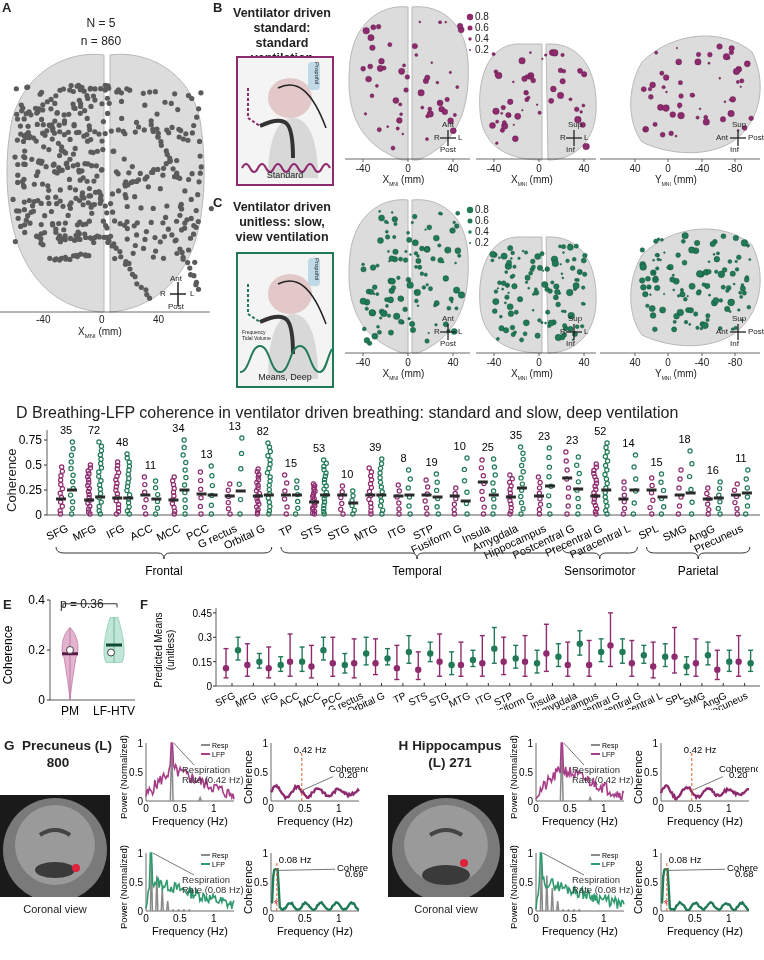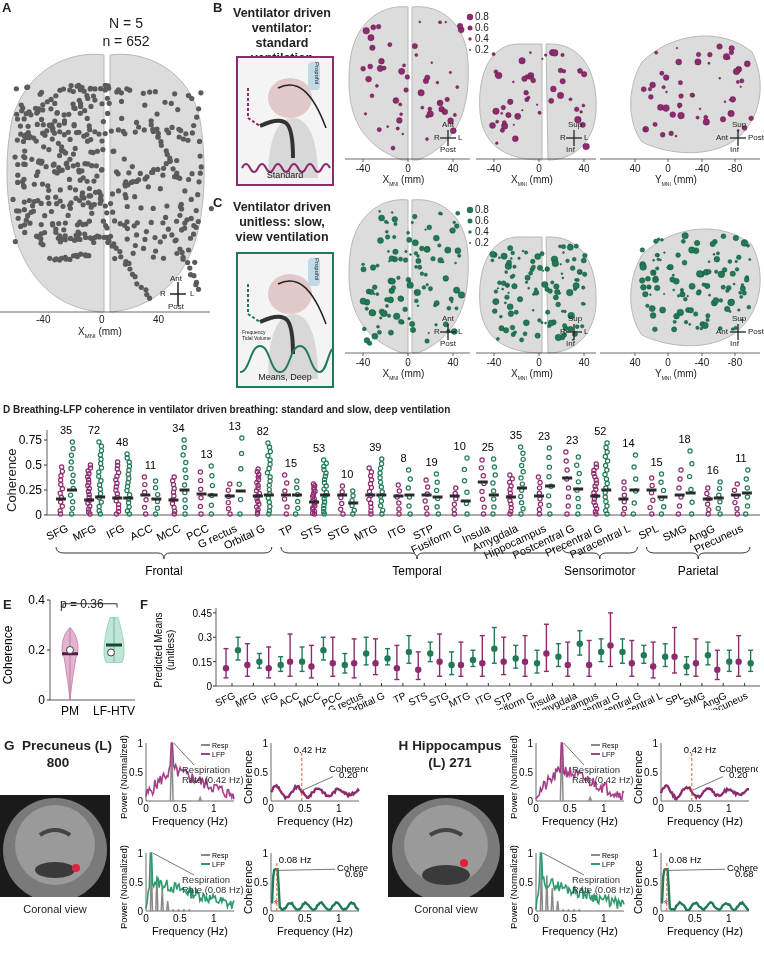--- a/index.html
+++ b/index.html
@@ -7,23 +7,23 @@
   .abs{position:absolute;}
   .plabel{position:absolute;font-weight:bold;font-size:13px;}
   .title-b{position:absolute;font-weight:bold;font-size:12.5px;text-align:center;line-height:15px;}
   svg text{font-family:"Liberation Sans",sans-serif;}
   .brain-top{fill:#dcdcdc;stroke:#b8b8b8;stroke-width:1;}
 </style>
 </head>
 <body>
 
 <div class="plabel" style="left:2px;top:0px;">A</div>
-<div class="abs" style="left:96px;top:14px;font-size:14px;text-align:center;width:60px;line-height:18px;">
+<div class="abs" style="left:71px;top:14px;font-size:12px;text-align:center;width:60px;line-height:18px;">
   <div>N = 5</div>
-  <div>n = 652</div>
+  <div>n = 860</div>
 </div>
 <svg class="abs" style="left:0;top:50px;" width="215" height="280">
   <path class="brain-top" d="M104,5 C70,0 25,20 12,70 C2,120 8,170 20,200 C35,235 60,258 100,262 L104,262 Z"></path>
   <path class="brain-top" d="M110,5 C145,0 190,20 200,70 C208,120 204,170 192,200 C178,235 150,258 112,262 L110,262 Z"></path>
   <g id="dotsA" fill="#5b5b5b">
       <circle cx="59.9616598079561" cy="40.24315843621399" r="2.6"></circle>
       <circle cx="63.46189986282579" cy="38.97590877914952" r="2.6"></circle>
       <circle cx="69.77283950617284" cy="40.025531550068585" r="2.6"></circle>
       <circle cx="73.314231824417" cy="41.51548353909465" r="2.6"></circle>
       <circle cx="80.3576817558299" cy="39.64329561042524" r="2.6"></circle>
@@ -524,21 +524,21 @@
 <div class="abs" style="left:190px;top:289px;font-size:8px;">L</div>
 <div class="abs" style="left:168px;top:302px;font-size:8px;">Post</div>
 <div class="abs" style="left:36px;top:314px;font-size:10px;">-40</div>
 <div class="abs" style="left:99px;top:314px;font-size:10px;">0</div>
 <div class="abs" style="left:153px;top:314px;font-size:10px;">40</div>
 <div class="abs" style="left:78px;top:326px;font-size:10px;"><span>X</span><sub style="font-size:6px">MNI</sub><span> (mm)</span></div>
 
 <div class="plabel" style="left:213px;top:0px;">B</div>
 <div class="title-b" style="left:224px;top:6px;width:116px;">
   <div>Ventilator driven</div>
-    <div>ventilator:</div>
+    <div>standard:</div>
     <div>standard ventilation</div>
 </div>
 <div class="abs" style="left:236px;top:56px;width:94px;height:126px;border:2px solid #8e2a6e;background:#f4f4f4;">
   <svg width="94" height="126">
     <ellipse cx="52" cy="40" rx="22" ry="20" fill="#e2c8c8"></ellipse>
     <path d="M30,120 C30,80 40,60 55,60 C70,60 80,80 80,120 Z" fill="#d8d8d8"></path>
     <path d="M10,30 L10,60 L22,68" stroke="#8e2a6e" stroke-width="2" stroke-dasharray="3,2" fill="none"></path>
     <path d="M22,68 C50,55 55,65 55,100" stroke="#333" stroke-width="4" fill="none"></path>
     <path d="M40,30 C60,20 75,35 88,70" stroke="#222" stroke-width="1.5" fill="none"></path>
     <rect x="70" y="4" width="12" height="28" rx="4" fill="#bfd9e6"></rect>
@@ -1249,21 +1249,21 @@
     <svg class="abs" style="left:730px;top:324px;" width="16" height="16">
       <line x1="8" y1="0" x2="8" y2="16" stroke="#222" stroke-width="1.3"></line>
       <line x1="0" y1="8" x2="16" y2="8" stroke="#222" stroke-width="1.3"></line>
     </svg>
     <div class="abs" style="left: 732px; top: 314px; font-size: 8px;">Sup</div>
     <div class="abs" style="left: 716px; top: 327px; font-size: 8px;">Ant</div>
     <div class="abs" style="left: 748px; top: 327px; font-size: 8px;">Post</div>
     <div class="abs" style="left: 730px; top: 339px; font-size: 8px;">Inf</div>
   </div>
 
-<div class="abs" style="left:3px;top:404px;font-weight:bold;font-size:10px;white-space:nowrap;"><span>D</span> <span>Breathing-LFP coherence in ventilator driven breathing: standard and slow, deep ventilation</span></div>
+<div class="abs" style="left:16px;top:404px;font-weight:normal;font-size:16px;white-space:nowrap;"><span>D</span> <span>Breathing-LFP coherence in ventilator driven breathing: standard and slow, deep ventilation</span></div>
 <div class="abs" style="left:4px;top:448px;width:14px;height:70px;">
   <div style="transform:rotate(-90deg);transform-origin:left top;position:absolute;left:0;top:64px;font-size:13px;white-space:nowrap;">Coherence</div>
 </div>
 <svg class="abs" id="svgD" style="left:0;top:420px;" width="764" height="180">
     <line x1="47" y1="10" x2="47" y2="95" stroke="#333" stroke-width="0.8"></line>
     <line x1="47" y1="95" x2="760" y2="95" stroke="#333" stroke-width="0.8"></line>
     <line x1="44" y1="95" x2="47" y2="95" stroke="#333"></line>
     <text x="42" y="99" text-anchor="end" font-size="12">0</text>
     <line x1="44" y1="70" x2="47" y2="70" stroke="#333"></line>
     <text x="42" y="74" text-anchor="end" font-size="12">0.25</text>

